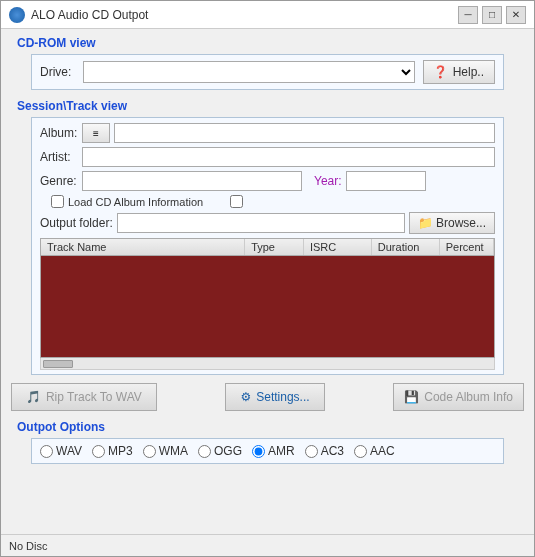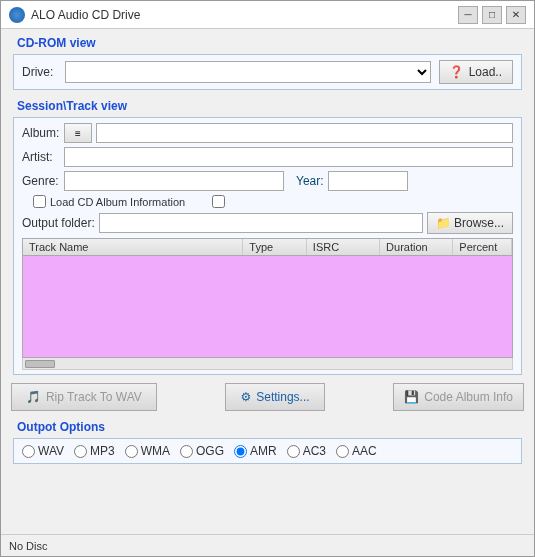--- a/index.html
+++ b/index.html
@@ -127,21 +127,21 @@
     .genre-input {
       width: 220px;
       height: 20px;
       border: 1px solid #aaa;
       background: #fff;
       font-size: 12px;
       padding: 0 3px;
     }
     .year-label {
       font-size: 12px;
-      color: #0c4a6e;
+      color: #a21caf;
       margin-left: 8px;
     }
     .year-input {
       width: 80px;
       height: 20px;
       border: 1px solid #aaa;
       background: #fff;
       font-size: 12px;
       padding: 0 3px;
     }
@@ -190,21 +190,21 @@
       align-items: center;
       gap: 3px;
       white-space: nowrap;
       color: #333;
     }
 
     
     .track-table-wrapper {
       margin: 2px 0 0 0;
       border: 1px solid #aaa;
-      background: #f0abfc;
+      background: #7f1d1d;
       height: 120px;
       overflow-y: auto;
     }
     table {
       width: 100%;
       border-collapse: collapse;
       font-size: 11px;
     }
     th {
       background: linear-gradient(to bottom, #f0f0f0, #ddd);
@@ -292,51 +292,51 @@
     }
 
     .section-header {
       font-size: 12px;
       font-weight: bold;
       color: #1d4ed8;
       padding: 3px 6px 2px 10px;
     }
     
     .group-border {
-      margin: 2px 6px;
+      margin: 2px 24px;
       border: 1px solid #b0c4d8;
       background: #f5f9ff;
     }
   </style>
 </head>
 <body>
 
 <div class="window" style="position:relative;">
 
   <div class="title-bar">
     <div class="title-bar-icon"></div>
-    <span class="title-bar-text">ALO Audio CD Drive</span>
+    <span class="title-bar-text">ALO Audio CD Outpot</span>
     <div class="title-bar-controls">
       <button class="title-btn">─</button>
       <button class="title-btn">□</button>
       <button class="title-btn close">✕</button>
     </div>
   </div>
 
   <div style="margin:4px 6px 2px 6px;">
     <div class="section-header">CD-ROM view</div>
     <div class="group-border" style="padding:5px 8px;">
       <div class="cdrom-row">
         <label>Drive:</label>
         <select class="drive-select">
           <option></option>
         </select>
         <button class="help-btn">
           <span>❓</span>
-          <span> Load..</span>
+          <span> Help..</span>
         </button>
       </div>
     </div>
   </div>
 
   <div style="margin:2px 6px 2px 6px;">
     <div class="section-header">Session\Track view</div>
     <div class="group-border" style="padding:5px 8px 4px 8px;">
 
       <div class="form-row">

